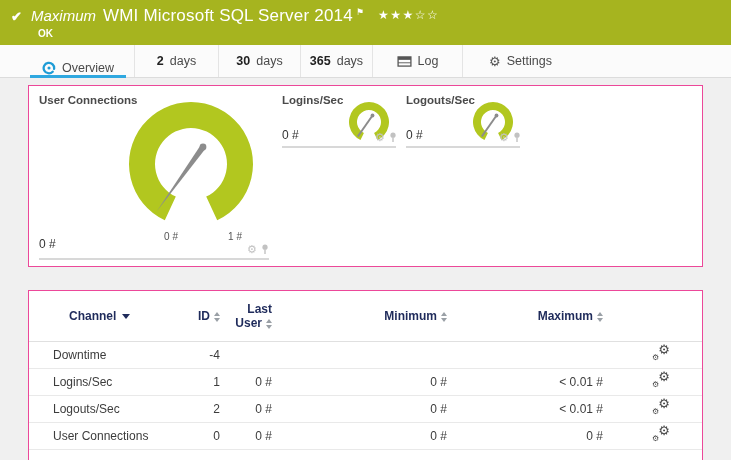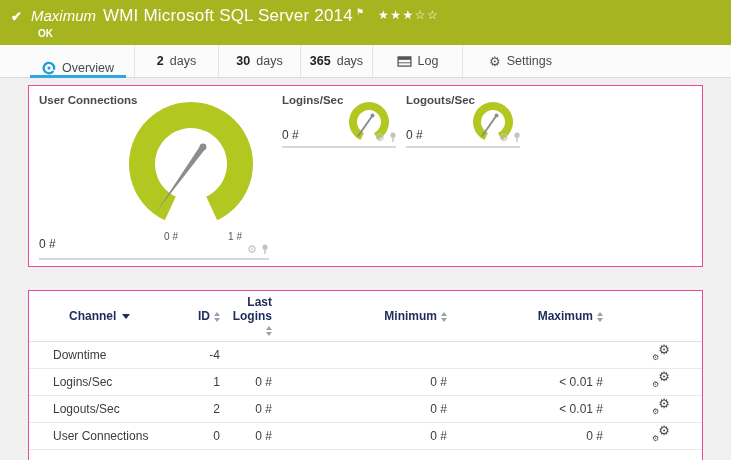--- a/index.html
+++ b/index.html
@@ -188,21 +188,21 @@
           <th class="left">
             <span>Channel</span><span class="caret-down"></span>
           </th>
           <th class="right">
             <span>ID</span><span class="sort">
                 <i class="up"></i>
                 <i class="dn"></i>
               </span>
           </th>
           <th class="right">
-            <span>Last Logins</span><span class="sort">
+            <span>Last User</span><span class="sort">
                 <i class="up"></i>
                 <i class="dn"></i>
               </span>
           </th>
           <th class="right">
             <span>Minimum</span><span class="sort">
                 <i class="up"></i>
                 <i class="dn"></i>
               </span>
           </th>

